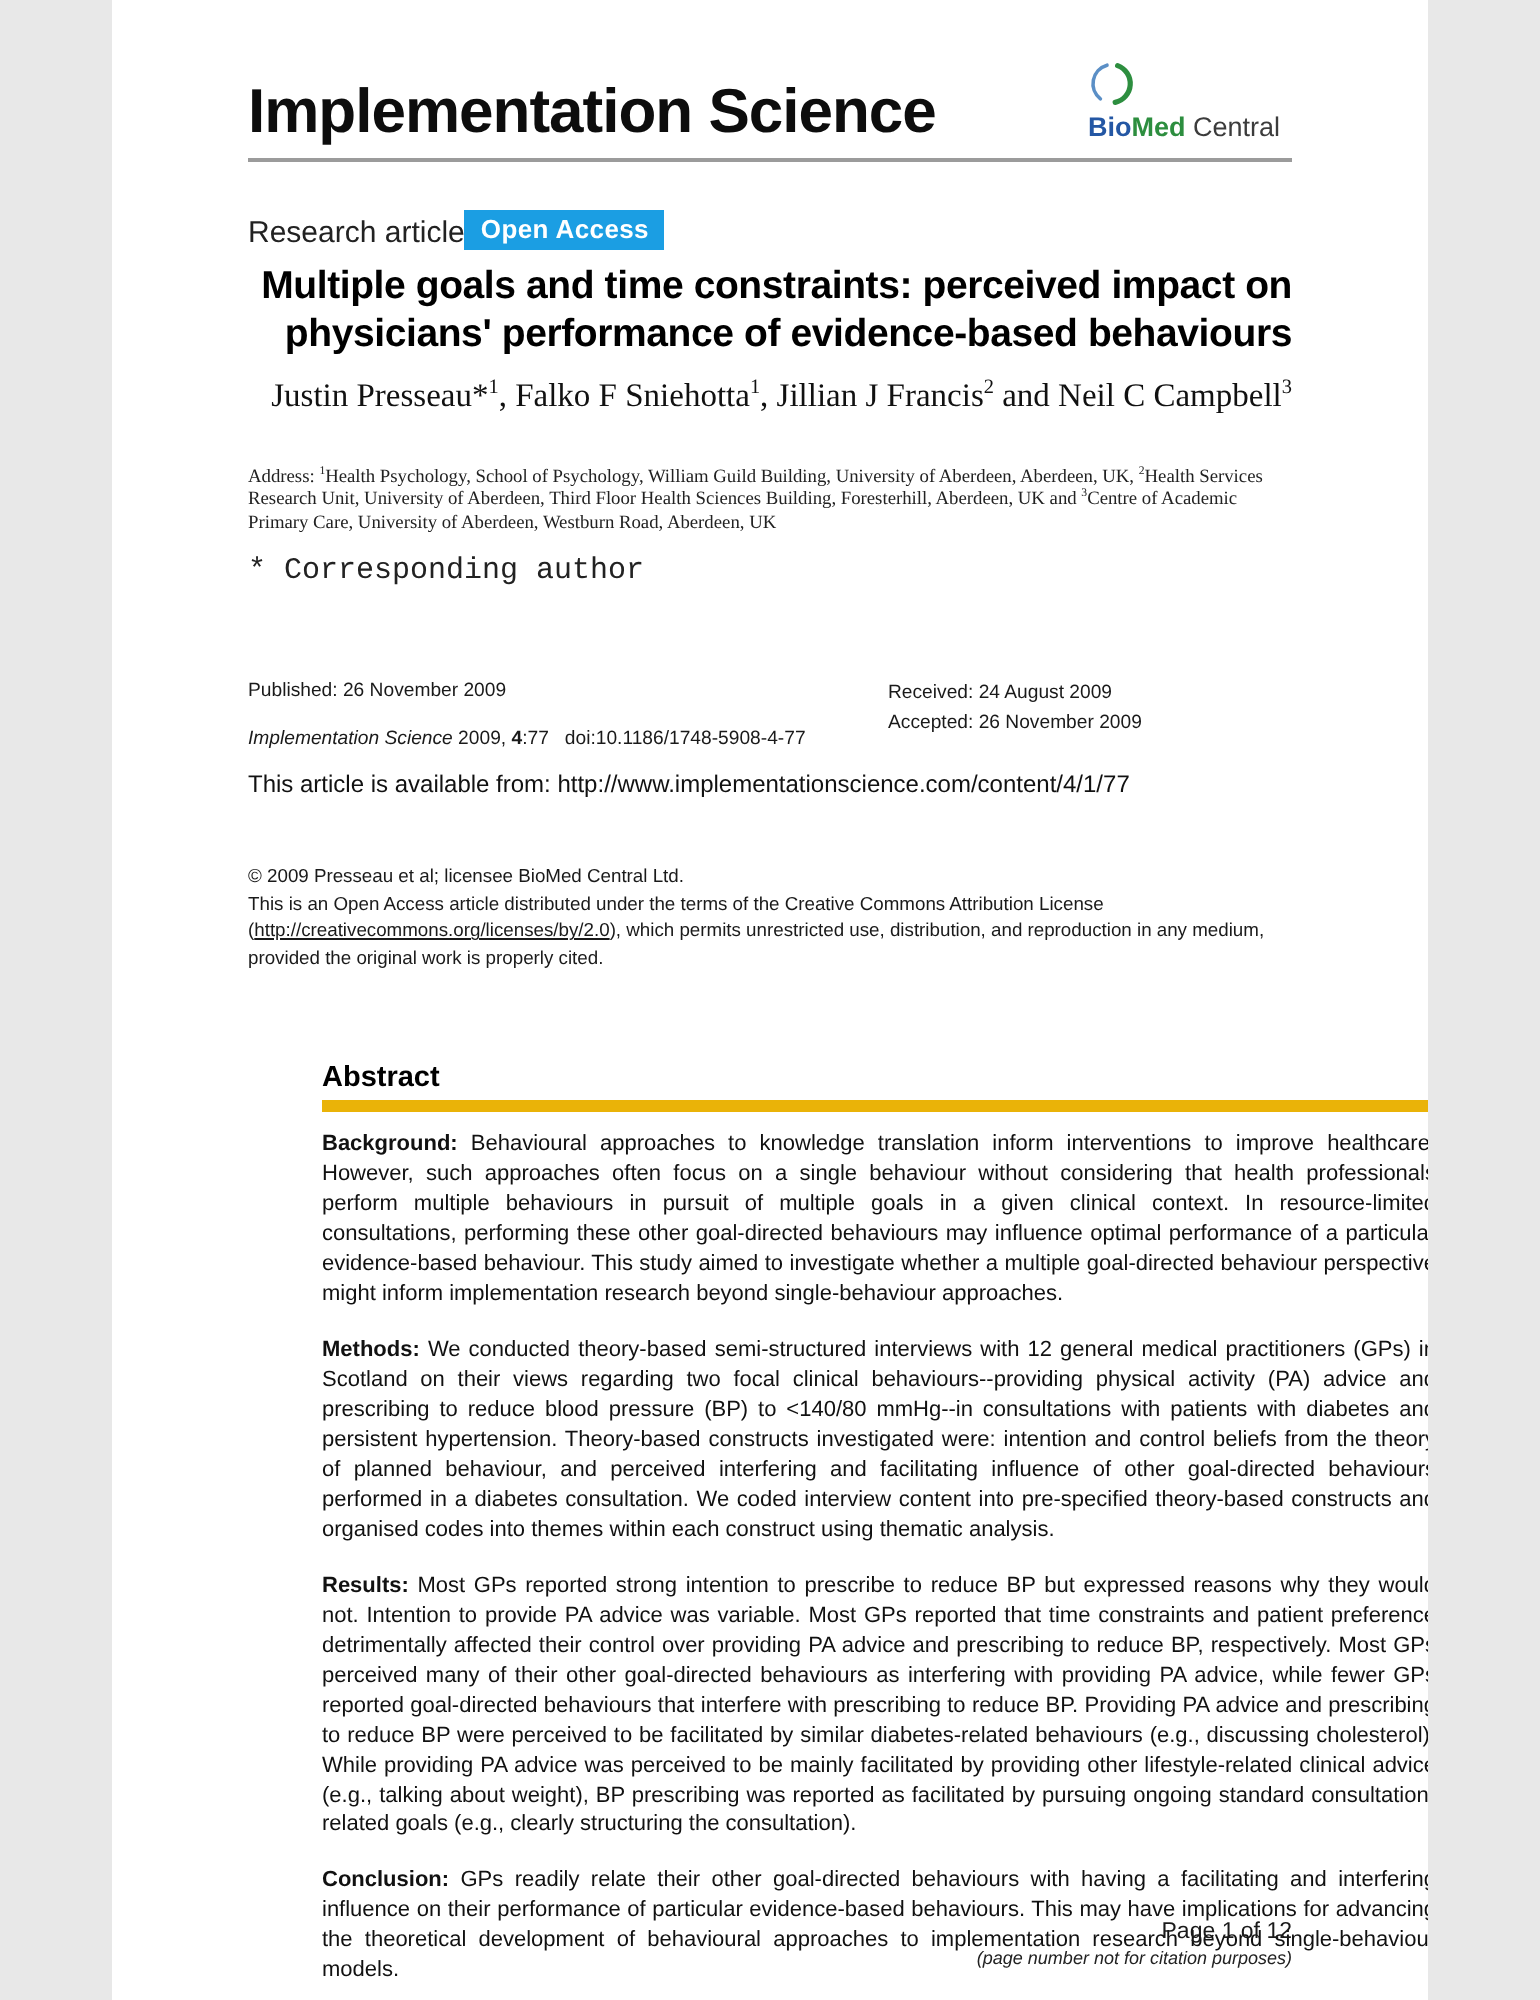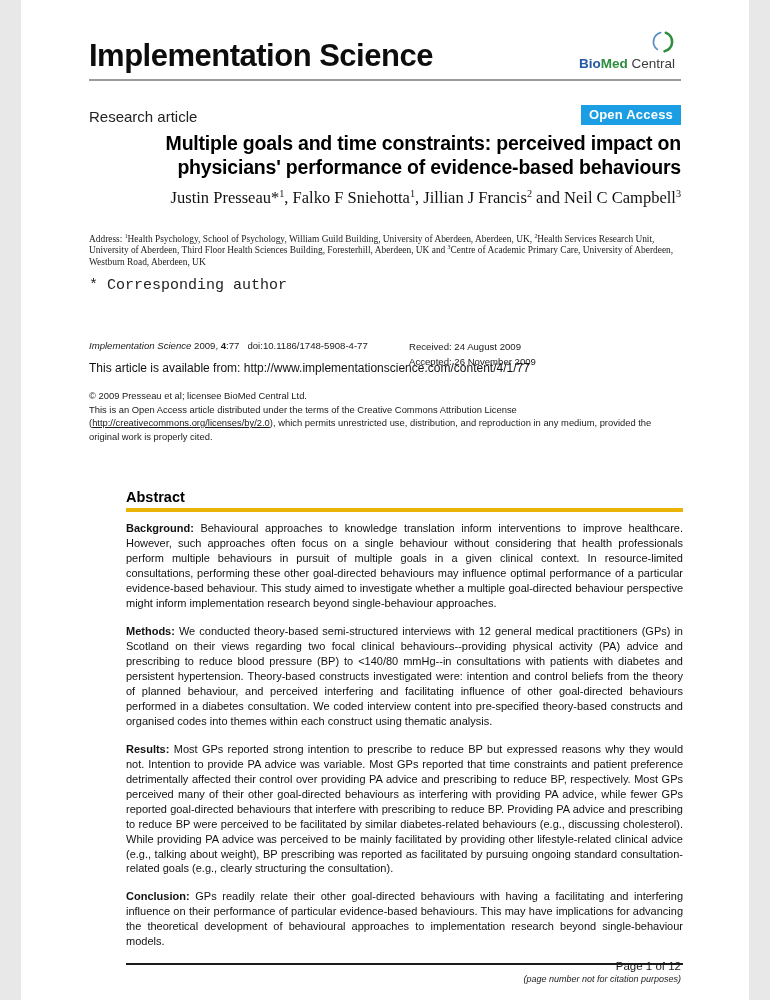--- a/index.html
+++ b/index.html
@@ -1,42 +1,42 @@
 <!DOCTYPE html>
 <html style="--accent-blue: #1b9ee3; --logo-blue: #2457a4; --logo-green: #2d8e3f;"><head>
 <meta charset="utf-8">
 <style>
   html,body{margin:0;padding:0;background:#e8e8e8;}
   .page{
     position:relative;
-    width:728px;height:1000px;
+    width:658px;height:1000px;
     margin:0 auto;
     background:#ffffff;
     font-family:"Liberation Sans",sans-serif;
     color:#1a1a1a;
     overflow:hidden;
     box-sizing:border-box;
     padding:30px 68px 0 68px;
   }
   
   .masthead{display:flex;justify-content:space-between;align-items:flex-start;}
   .journal-name{
     font-size:31px;font-weight:bold;letter-spacing:-0.5px;color:#0d0d0d;
     padding-top:8px;
   }
-  .bmc-logo{display:flex;flex-direction:column;align-items:flex-end;padding-right:6px;}
+  .bmc-logo{display:flex;flex-direction:column;align-items:flex-start;padding-right:6px;}
   .bmc-circle{margin-bottom:2px;}
   .bmc-text{font-size:13.5px;white-space:nowrap;}
   .bmc-bio{font-weight:bold;color:var(--logo-blue,#2457a4);}
   .bmc-med{font-weight:bold;color:var(--logo-green,#2d8e3f);}
   .bmc-central{color:#3c3c3c;}
   .masthead-rule{border:none;border-top:2px solid #9b9b9b;margin:5px 0 0 0;}
 
   
-  .type-row{display:flex;justify-content:space-between;align-items:flex-end;margin-top:24px;}
+  .type-row{display:flex;justify-content:flex-start;align-items:flex-end;margin-top:24px;}
   .article-type{font-size:15px;color:#222;}
   .access-badge{
     background:var(--accent-blue,#1b9ee3);color:#fff;font-weight:bold;
     font-size:13px;padding:2px 8px 3px 8px;letter-spacing:0.2px;
   }
   .article-title{
     margin:7px 0 0 0;font-size:19.5px;font-weight:bold;color:#000;
     line-height:1.22;letter-spacing:-0.2px;max-width:640px;text-align:right;
   }
   .authors{
@@ -56,29 +56,29 @@
   .corresponding{
     font-family:Liberation Mono, monospace;font-size:15px;color:#222;margin-top:9px;
   }
 
   
   .citation{position:relative;margin-top:46px;font-size:9.6px;color:#1a1a1a;}
   .citation .pub-line{margin:0;}
   .citation .ref-line{margin:13px 0 0 0;}
   .citation .recv-col{position:absolute;left:320px;top:0;line-height:1.55;}
   .available{font-size:12px;font-weight:normal;margin-top:10px;color:#111;}
-  .copyright{font-size:9.4px;margin-top:14px;line-height:1.45;color:#1a1a1a;}
+  .copyright{font-size:9.4px;margin-top:32px;line-height:1.45;color:#1a1a1a;}
   .license{font-size:9.4px;line-height:1.45;color:#1a1a1a;max-width:636px;}
   .ulink{text-decoration:underline;}
 
   
   .abstract{margin:46px 0 0 37px;width:557px;}
   .abstract h3{
     margin:0;font-size:14.5px;font-weight:bold;color:#000;
-    padding-bottom:3px;border-bottom:4px solid #eab308;
+    padding-bottom:3px;border-bottom:6px solid #eab308;
   }
   .abstract p{
     font-size:11px;line-height:1.36;text-align:justify;color:#111;
     margin:9px 0 13px 0;
   }
   .abstract-bottom-rule{border:none;border-top:2px solid #1a1a1a;margin:14px 0 0 0;}
 
   
   .footer{position:absolute;right:68px;bottom:16px;text-align:right;}
   .page-num{font-size:11.5px;color:#1a1a1a;}
@@ -112,20 +112,21 @@
   <h2 class="article-title">Multiple goals and time constraints: perceived impact on physicians' performance of evidence-based behaviours</h2>
 
   <div class="authors">Justin Presseau*<sup>1</sup>, Falko F Sniehotta<sup>1</sup>, Jillian J Francis<sup>2</sup> and Neil C Campbell<sup>3</sup></div>
 
   <div class="address">Address: <sup>1</sup>Health Psychology, School of Psychology, William Guild Building, University of Aberdeen, Aberdeen, UK, <sup>2</sup>Health Services Research Unit, University of Aberdeen, Third Floor Health Sciences Building, Foresterhill, Aberdeen, UK and <sup>3</sup>Centre of Academic Primary Care, University of Aberdeen, Westburn Road, Aberdeen, UK</div>
 
 
   <div class="corresponding">* Corresponding author</div>
 
   <div class="citation">
+    <p class="pub-line">Published: 26 November 2009</p>
     <p class="ref-line"><i>Implementation Science</i> 2009, <b>4</b>:77&nbsp;&nbsp;&nbsp;doi:10.1186/1748-5908-4-77</p>
     <div class="recv-col">
       <div>Received: 24 August 2009</div>
       <div>Accepted: 26 November 2009</div>
     </div>
   </div>
 
   <div class="available">This article is available from: http://www.implementationscience.com/content/4/1/77</div>
 
   <div class="copyright">© 2009 Presseau et al; licensee BioMed Central Ltd.</div>

